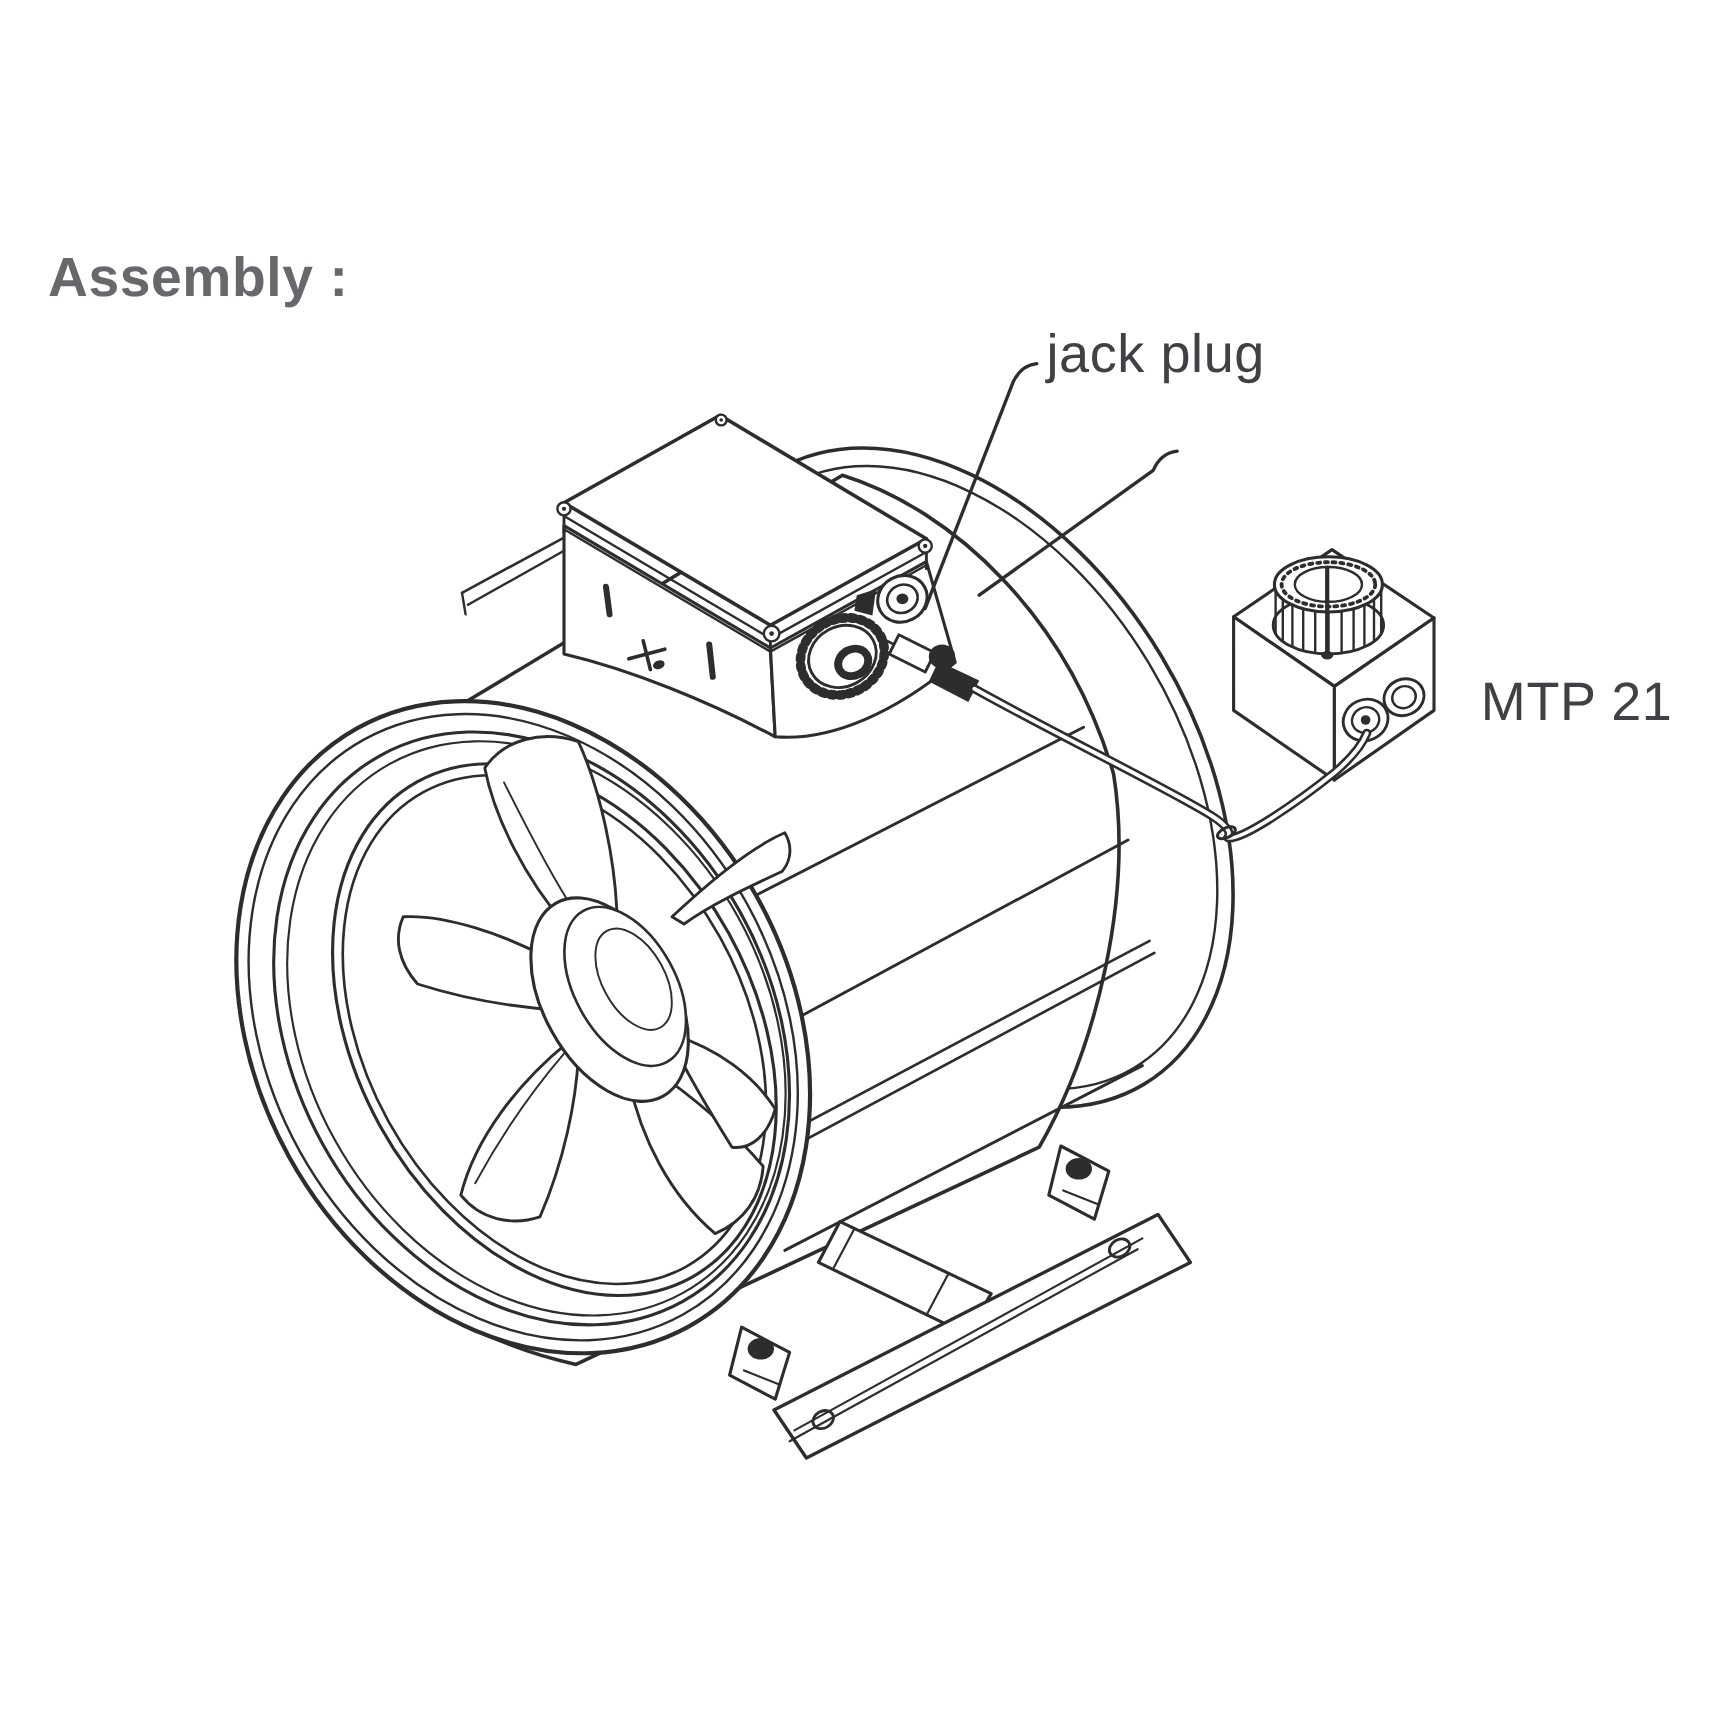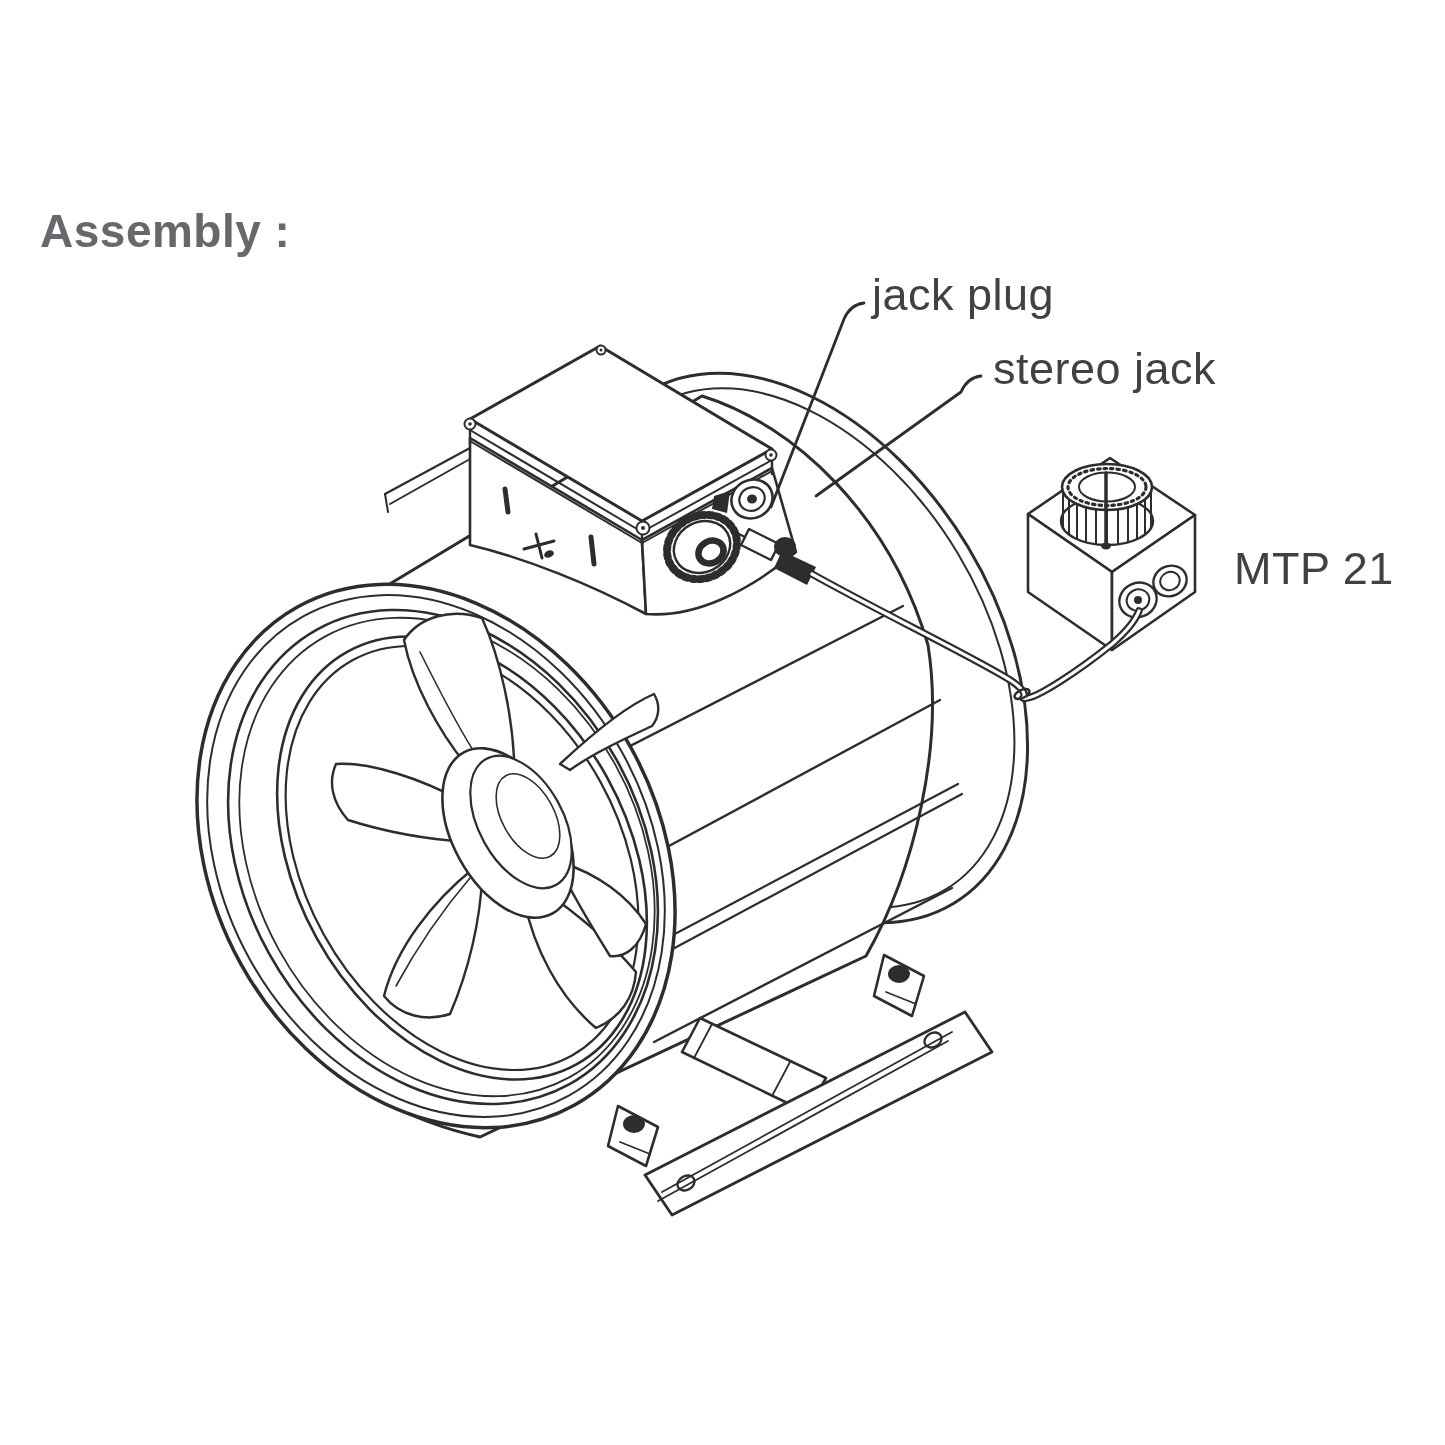--- a/index.html
+++ b/index.html
@@ -176,17 +176,16 @@
     </g>
 
     <path d="M 864,303 C 855,304 848,310 844,319 L 771,507" class="ln" stroke-width="2.8"></path>
     <path d="M 981,376 C 972,377 965,383 961,392 L 816,496" class="ln" stroke-width="2.8"></path>
   </svg>
 
   <div class="title" style="left:40px;top:204px;">Assembly :</div>
 
   <div class="lbl" style="left:872px;top:270px;">jack plug</div>
 
-  <div class="lbl" style="left:993px;top:344px;">stereo jack</div>
 
-  <div class="lbl" style="left:1234px;top:544px;">MTP 21</div>
+  <div class="lbl" style="left:1234px;top:560px;">MTP 21</div>
 
 </div>
 
 </body></html>

